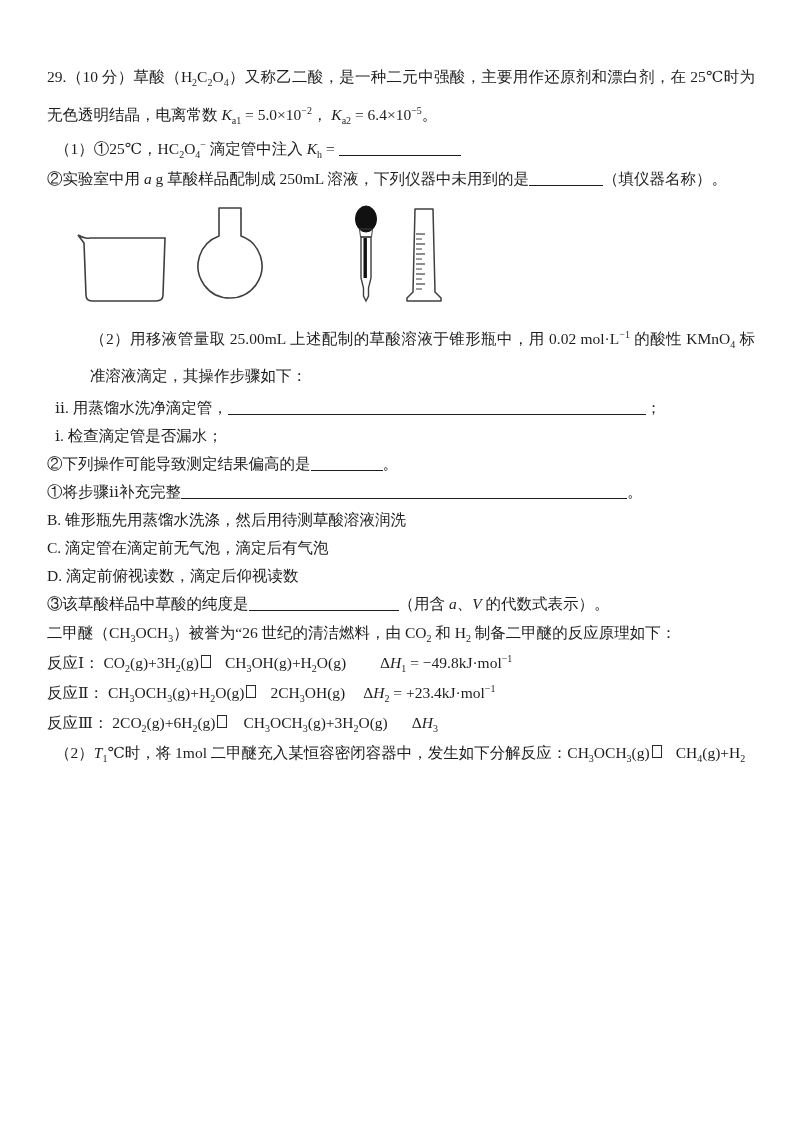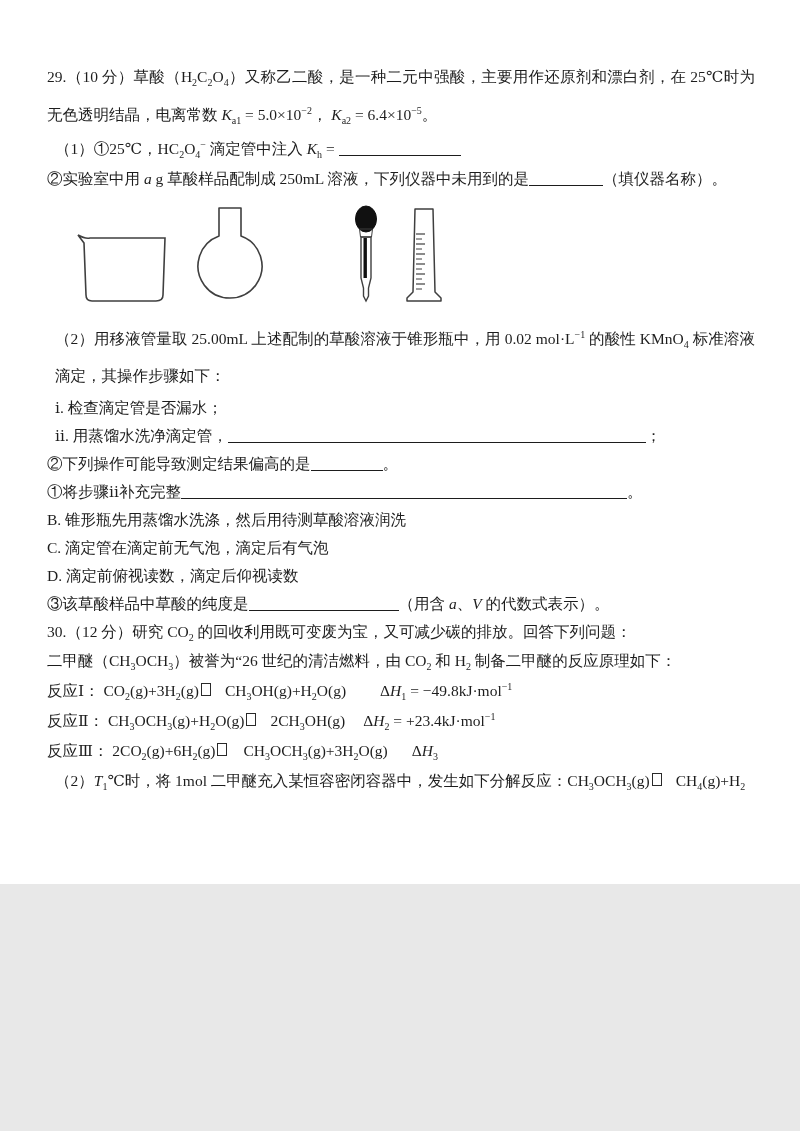--- a/index.html
+++ b/index.html
@@ -1,24 +1,24 @@
 <!DOCTYPE html>
 <html><head>
 <meta charset="utf-8">
 <style>
   html,body{margin:0;padding:0;background:#e8e8e8;}
   .page{
-    width:800px;height:884px;margin:0 auto;background:#ffffff;
+    width:800px;height:1131px;margin:0 auto;background:#ffffff;
     box-sizing:border-box;padding:58px 45px 0 47px;
     font-family:"Liberation Serif","DejaVu Serif",serif;
     color:#1d1d1d;overflow:hidden;position:relative;
   }
   p.line{margin:0;font-size:15.5px;text-align:justify;line-height:30px;}
   p.two38{line-height:38px;}
-  p.two36{line-height:37px;}
+  p.two36{line-height:37px;margin-left:35px;}
   p.lh28{line-height:28px;}
   .ind{padding-left:8px;}
   .mb-a{margin-bottom:8px;}
   .mb-b{margin-bottom:12px;}
   .mb-c{margin-bottom:10px;}
   .mt-n{margin-top:-6px;}
   .mt-r{margin-top:4px;}
   sub{font-size:10px;line-height:0;}
   sup{font-size:10px;line-height:0;}
   i{font-family:"Liberation Serif","DejaVu Serif",serif;}
@@ -78,33 +78,32 @@
         <line x1="13" y1="68" x2="22" y2="68" stroke-width="1.2"></line>
         <line x1="13" y1="73" x2="19" y2="73" stroke-width="1"></line>
         <line x1="13" y1="78" x2="22" y2="78" stroke-width="1.2"></line>
         <line x1="13" y1="83" x2="19" y2="83" stroke-width="1"></line>
       </svg>
     </span>
   </div>
 
   <p class="line two36 ind"><span>（2）用移液管量取 25.00mL 上述配制的草酸溶液于锥形瓶中，用 0.02 mol·L</span><sup>−1</sup><span> 的酸性 KMnO</span><sub>4</sub><span> 标准溶液滴定，其操作步骤如下：</span></p>
 
+  <p class="line lh28 ind"><span>ⅱ. 用蒸馏水洗净滴定管，</span><span class="blank" style="width: 418px;"></span><span>；</span></p>
   <p class="line lh28 ind mt-r"><span>ⅰ. 检查滴定管是否漏水；</span></p>
-  <p class="line lh28 ind"><span>ⅱ. 用蒸馏水洗净滴定管，</span><span class="blank" style="width: 418px;"></span><span>；</span></p>
 
   <p class="line lh28"><span>②下列操作可能导致测定结果偏高的是</span><span class="blank" style="width: 72px;"></span><span>。</span></p>
   <p class="line lh28"><span>①将步骤ⅱ补充完整</span><span class="blank" style="width: 446px;"></span><span>。</span></p>
 
   <p class="line lh28"><span>B. 锥形瓶先用蒸馏水洗涤，然后用待测草酸溶液润洗</span></p>
   <p class="line lh28"><span>C. 滴定管在滴定前无气泡，滴定后有气泡</span></p>
   <p class="line lh28"><span>D. 滴定前俯视读数，滴定后仰视读数</span></p>
 
   <p class="line lh28 mt-n mb-c"><span>③该草酸样品中草酸的纯度是</span><span class="blank" style="width: 150px;"></span><span>（用含 </span><i>a</i><span>、</span><i>V</i><span> 的代数式表示）。</span></p>
 
-  <p class="line lh28 mb-c"><span>30.（12 分）研究 CO</span><sub>2</sub><span> 的回收利用既可变废为宝，又可减少碳的排放。回答下列问题：</span></p>
 
   <p class="line mb-b"><span>二甲醚（CH</span><sub>3</sub><span>OCH</span><sub>3</sub><span>）被誉为“26 世纪的清洁燃料，由 CO</span><sub>2</sub><span> 和 H</span><sub>2</sub><span> 制备二甲醚的反应原理如下：</span></p>
 
   <p class="line mb-c"><span>反应Ⅰ： CO</span><sub>2</sub><span>(g)+3H</span><sub>2</sub><span>(g)</span><span class="box"></span><span class="sp" style="width: 12px;"></span><span>CH</span><sub>3</sub><span>OH(g)+H</span><sub>2</sub><span>O(g)</span><span class="sp" style="width: 34px;"></span><span>Δ</span><i>H</i><sub>1</sub><span> = −49.8kJ·mol</span><sup>−1</sup></p>
   <p class="line mb-c"><span>反应Ⅱ： CH</span><sub>3</sub><span>OCH</span><sub>3</sub><span>(g)+H</span><sub>2</sub><span>O(g)</span><span class="box"></span><span class="sp" style="width: 12px;"></span><span>2CH</span><sub>3</sub><span>OH(g)</span><span class="sp" style="width: 18px;"></span><span>Δ</span><i>H</i><sub>2</sub><span> = +23.4kJ·mol</span><sup>−1</sup></p>
   <p class="line mb-b"><span>反应Ⅲ： 2CO</span><sub>2</sub><span>(g)+6H</span><sub>2</sub><span>(g)</span><span class="box"></span><span class="sp" style="width: 14px;"></span><span>CH</span><sub>3</sub><span>OCH</span><sub>3</sub><span>(g)+3H</span><sub>2</sub><span>O(g)</span><span class="sp" style="width: 24px;"></span><span>Δ</span><i>H</i><sub>3</sub></p>
 
 
   <p class="line ind"><span>（2）</span><i>T</i><sub>1</sub><span>℃时，将 1mol 二甲醚充入某恒容密闭容器中，发生如下分解反应：CH</span><sub>3</sub><span>OCH</span><sub>3</sub><span>(g)</span><span class="box"></span><span class="sp" style="width: 12px;"></span><span>CH</span><sub>4</sub><span>(g)+H</span><sub>2</sub></p>
 

